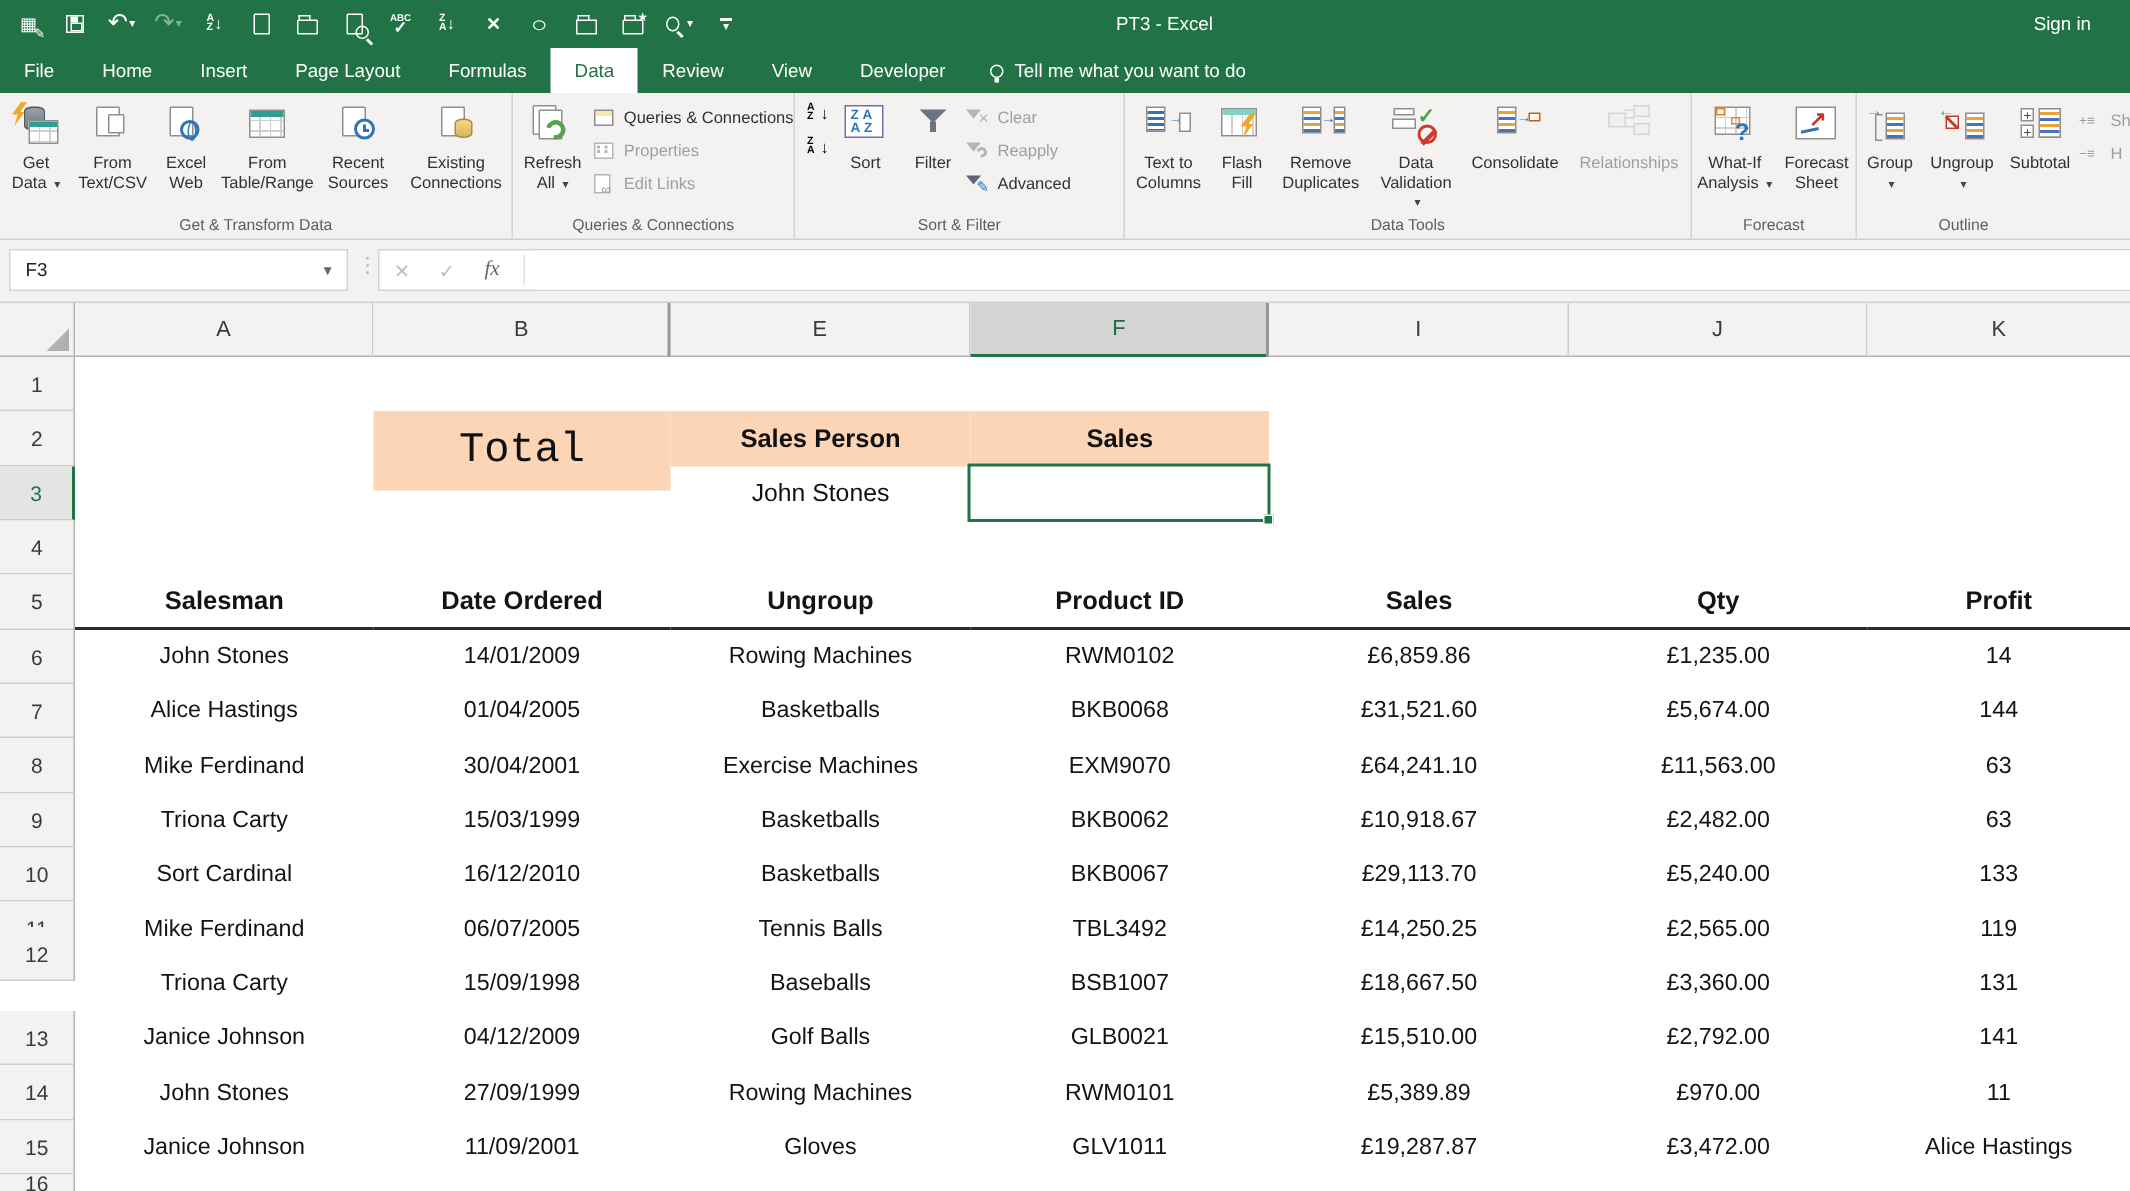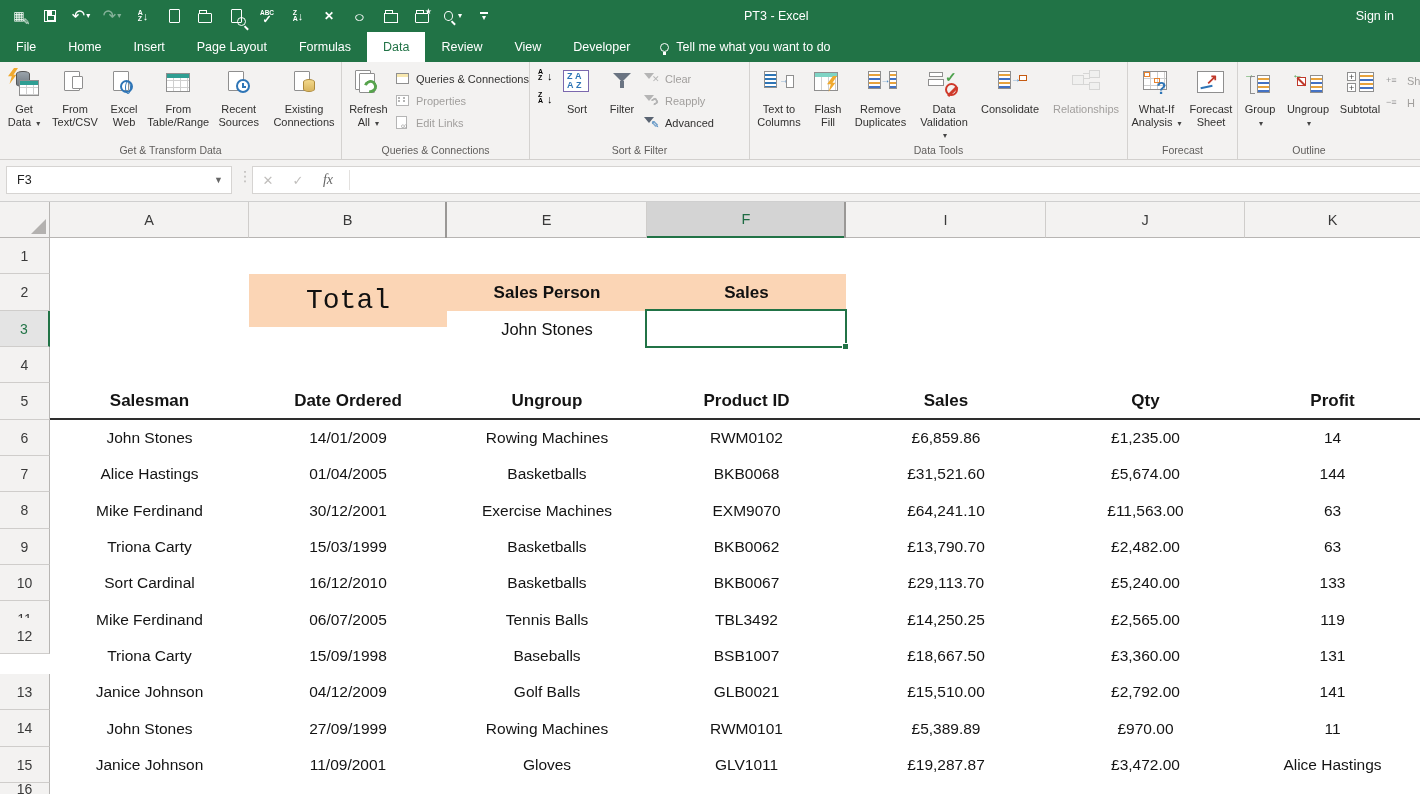--- a/index.html
+++ b/index.html
@@ -541,32 +541,32 @@
 
       <div class="t">Alice Hastings</div>
       <div class="t">01/04/2005</div>
       <div class="t">Basketballs</div>
       <div class="t">BKB0068</div>
       <div class="t">£31,521.60</div>
       <div class="t">£5,674.00</div>
       <div class="t">144</div>
 
       <div class="t">Mike Ferdinand</div>
-      <div class="t">30/12/2001</div>
+      <div class="t">30/04/2001</div>
       <div class="t">Exercise Machines</div>
       <div class="t">EXM9070</div>
       <div class="t">£64,241.10</div>
       <div class="t">£11,563.00</div>
       <div class="t">63</div>
 
       <div class="t">Triona Carty</div>
       <div class="t">15/03/1999</div>
       <div class="t">Basketballs</div>
       <div class="t">BKB0062</div>
-      <div class="t">£13,790.70</div>
+      <div class="t">£10,918.67</div>
       <div class="t">£2,482.00</div>
       <div class="t">63</div>
 
       <div class="t">Sort Cardinal</div>
       <div class="t">16/12/2010</div>
       <div class="t">Basketballs</div>
       <div class="t">BKB0067</div>
       <div class="t">£29,113.70</div>
       <div class="t">£5,240.00</div>
       <div class="t">133</div>

